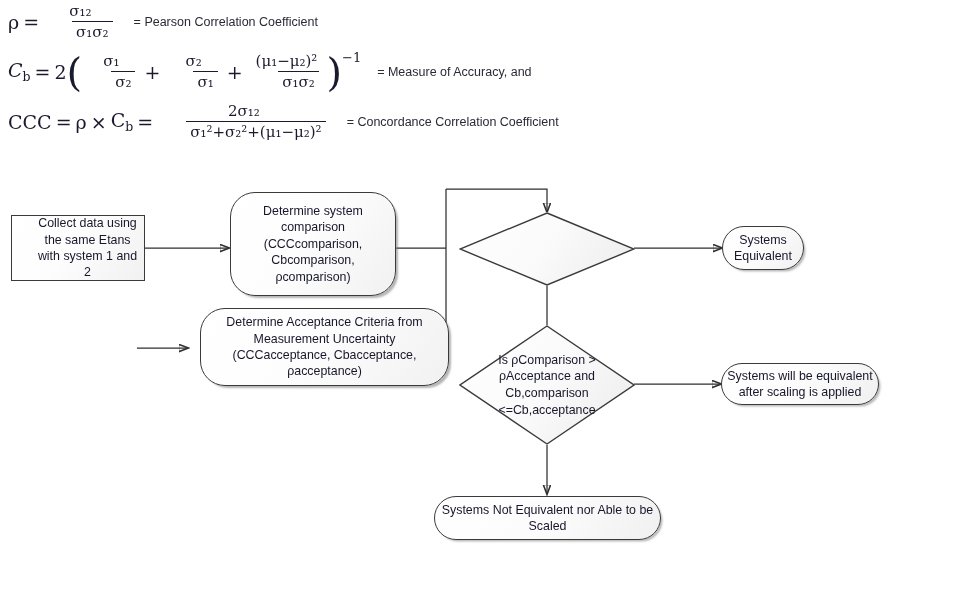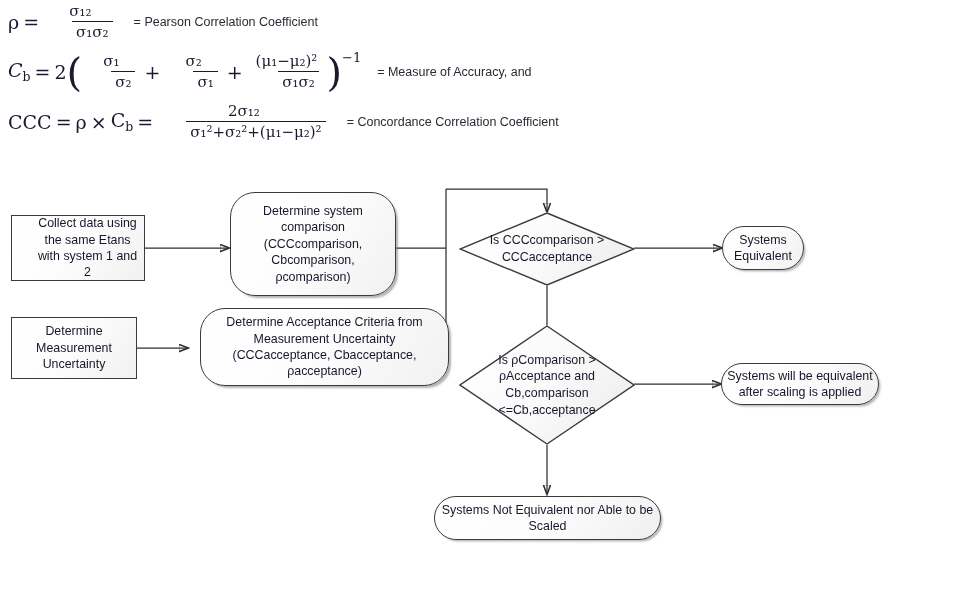--- a/index.html
+++ b/index.html
@@ -220,34 +220,30 @@
   </svg>
 
   <div class="node proc" style="left:11px; top:55px; width:134px; height:66px;padding-left:24px;">
     <span>Collect data using the same Etans with system 1 and 2</span>
   </div>
 
   <div class="node proc proc-shadow" style="left:230px; top:32px; width:166px; height:104px;">
     <span>Determine system comparison (CCCcomparison, Cbcomparison, ρcomparison)</span>
   </div>
 
-  <div class="node proc" style="left:11px; top:157px; width:126px; height:62px;">
-    <span>Determine Measurement Uncertainty</span>
-  </div>
 
   <div class="node proc proc-shadow" style="left:200px; top:148px; width:249px; height:78px;">
     <span>Determine Acceptance Criteria from Measurement Uncertainty (CCCacceptance, Cbacceptance, ρacceptance)</span>
   </div>
 
   <div class="diamond-wrap" style="left:459px; top:52px; width:176px; height:74px;">
     <div class="diamond-shape"></div>
     <svg class="diamond-border" viewBox="0 0 176 74" preserveAspectRatio="none">
       <polygon points="88,1 175,37 88,73 1,37" fill="none" stroke="#3a3a3a" stroke-width="1.4" vector-effect="non-scaling-stroke"></polygon>
     </svg>
-    <div class="diamond-label">Is CCCcomparison &gt; CCCacceptance</div>
   </div>
 
   <div class="diamond-wrap" style="left:459px; top:165px; width:176px; height:120px;">
     <div class="diamond-shape"></div>
     <svg class="diamond-border" viewBox="0 0 176 120" preserveAspectRatio="none">
       <polygon points="88,1 175,60 88,119 1,60" fill="none" stroke="#3a3a3a" stroke-width="1.4" vector-effect="non-scaling-stroke"></polygon>
     </svg>
     <div class="diamond-label">Is ρComparison &gt; ρAcceptance and Cb,comparison &lt;=Cb,acceptance</div>
   </div>
 

